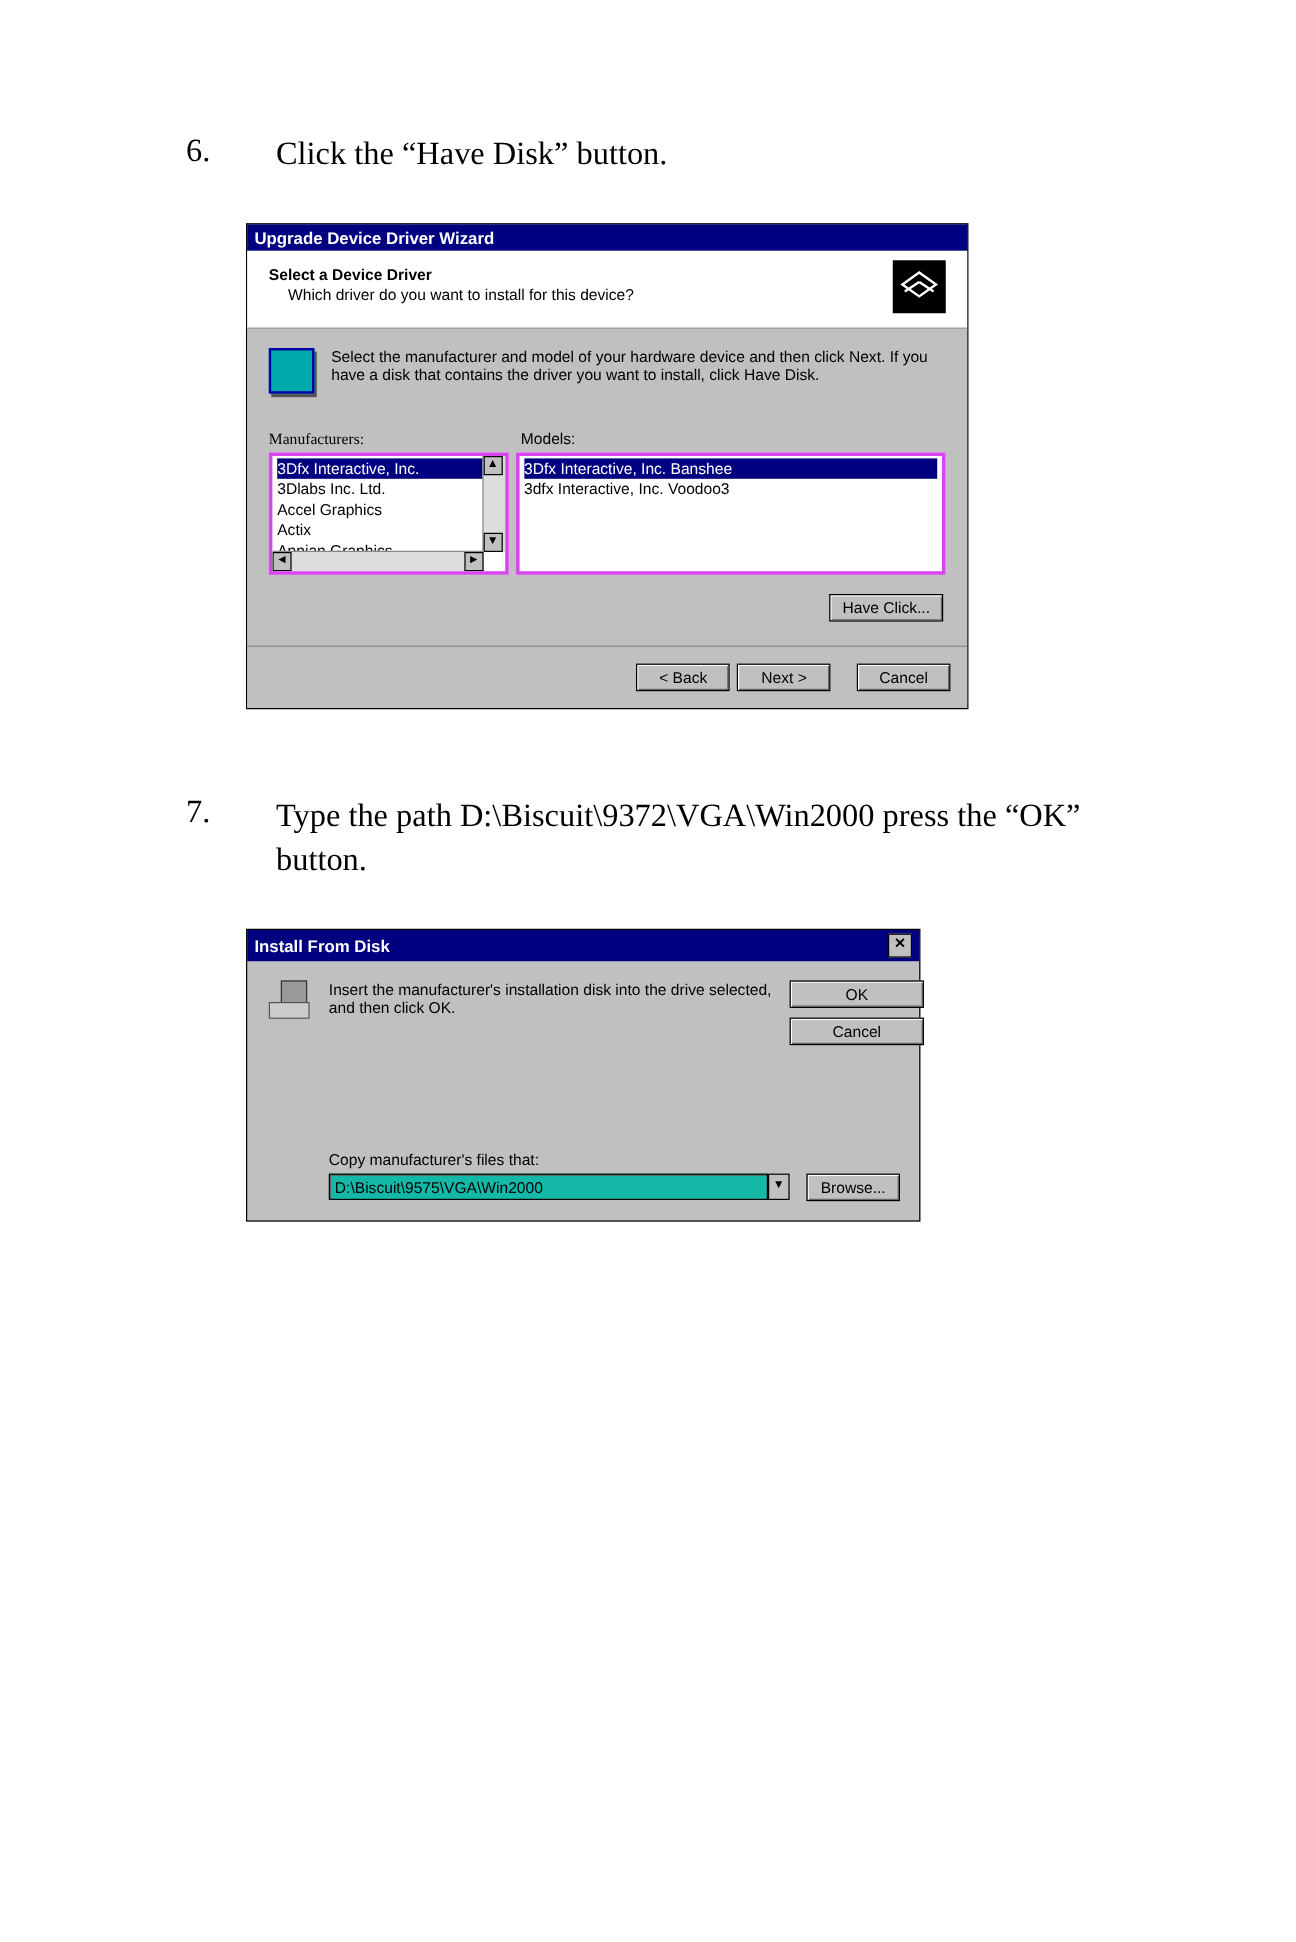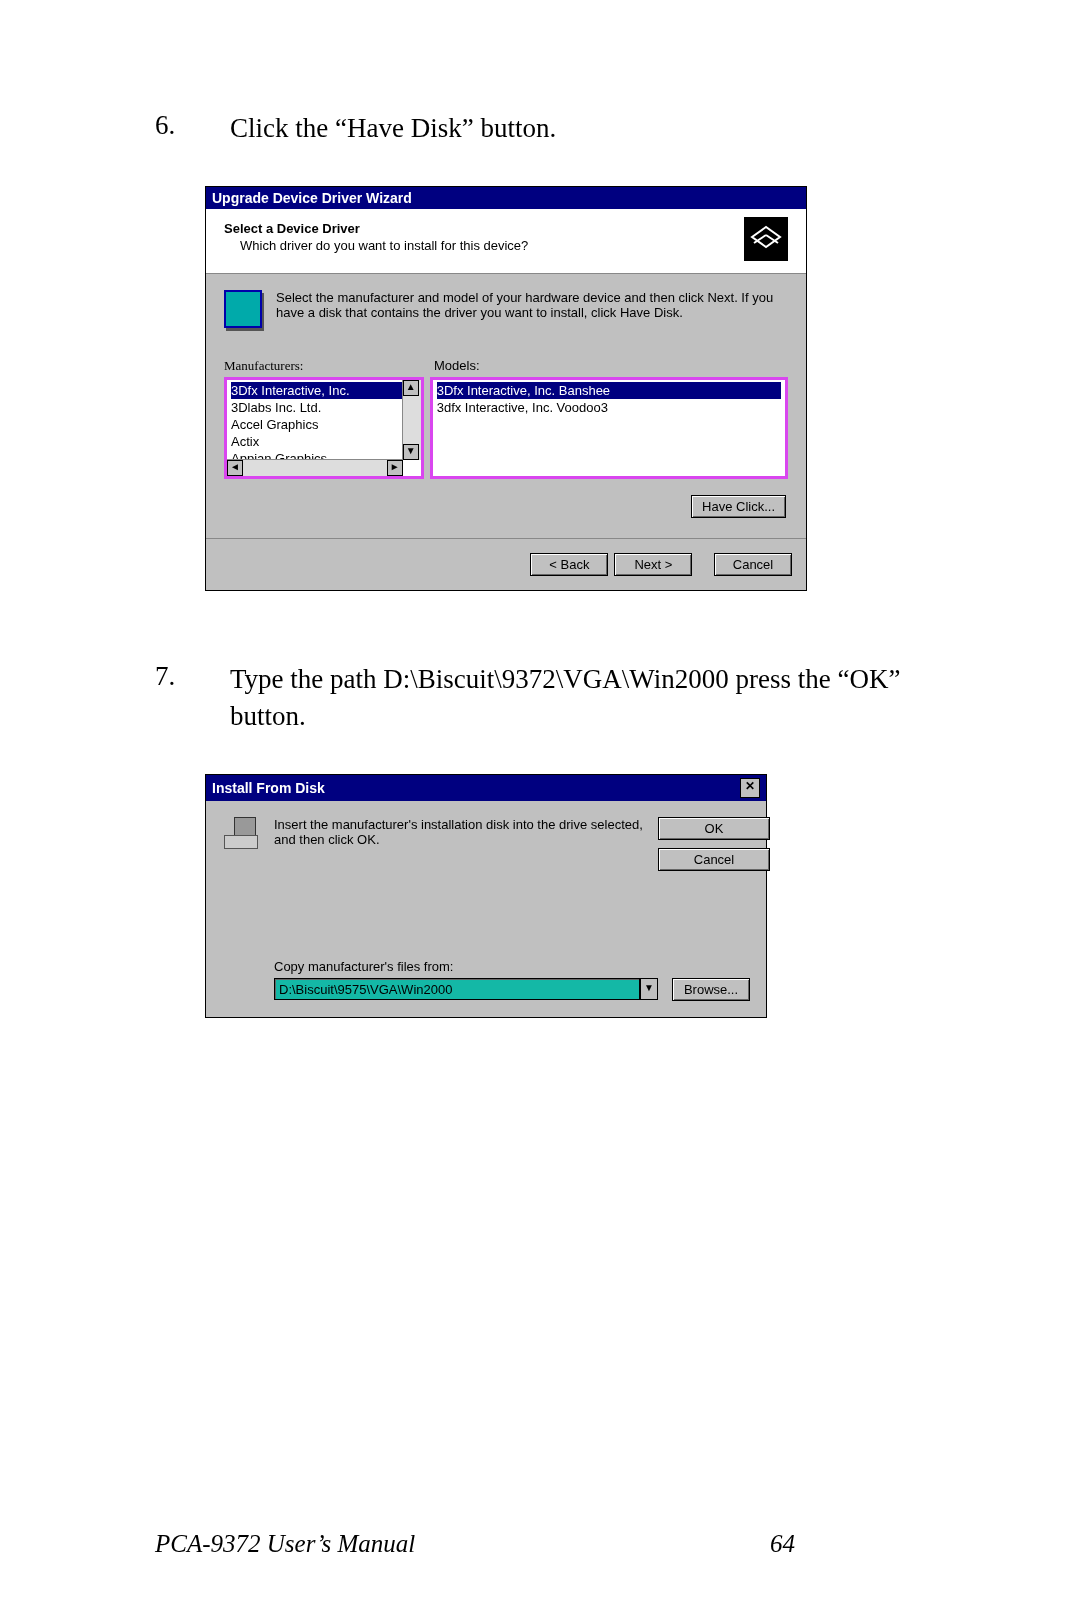--- a/index.html
+++ b/index.html
@@ -292,28 +292,24 @@
           <div class="flop"></div>
             <div class="drive"></div>
         </div>
         <div class="dlg2-msg">Insert the manufacturer's installation disk into the drive selected, and then click OK.</div>
         <div class="dlg2-btns">
           <span class="win-btn">OK</span>
           <span class="win-btn">Cancel</span>
         </div>
       </div>
       <div class="copyfrom">
-        <div class="lbl">Copy manufacturer's files from:</div>
+        <div class="lbl">Copy manufacturer's files that:</div>
         <div class="combo">
           <input type="text" value="D:\Biscuit\9575\VGA\Win2000" style="">
           <div class="dd">▼</div>
           <span class="win-btn browse">Browse...</span>
         </div>
       </div>
     </div>
   </div>
 
-  <div class="footer">
-    <div class="man">PCA-9372 User’s Manual</div>
-    <div class="pg">64</div>
-  </div>
 
 </div>
 
 </body></html>

